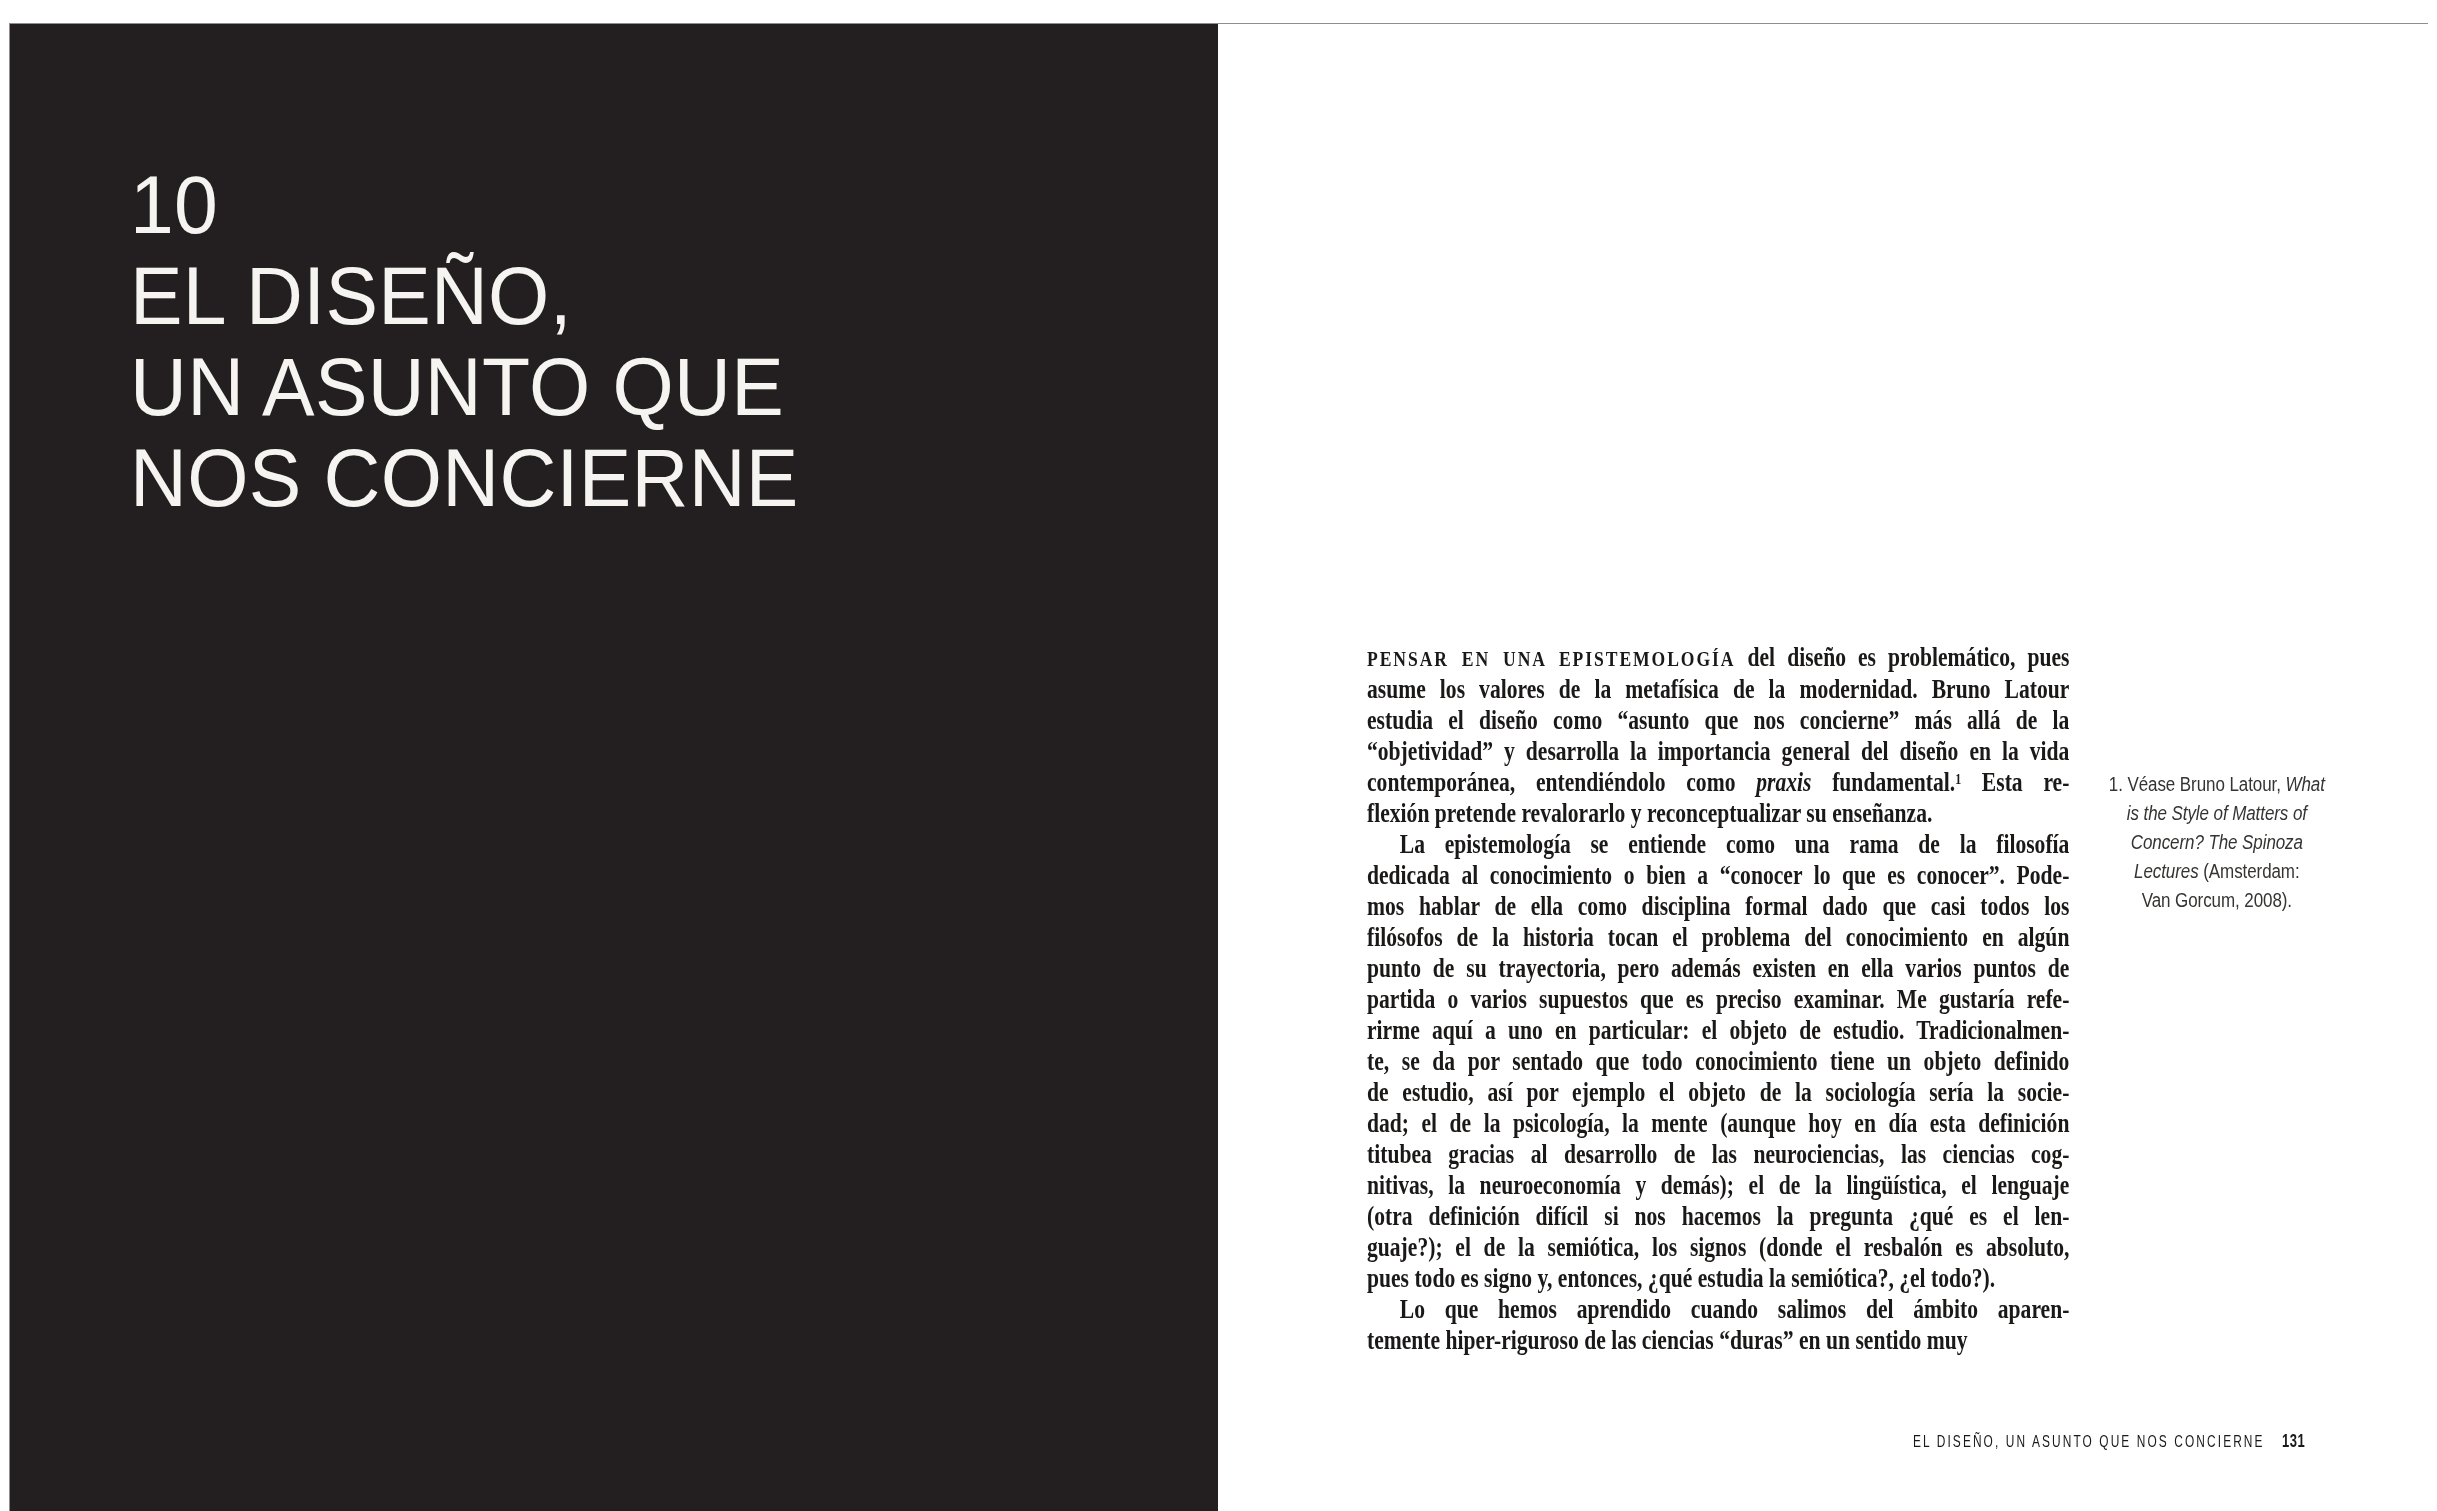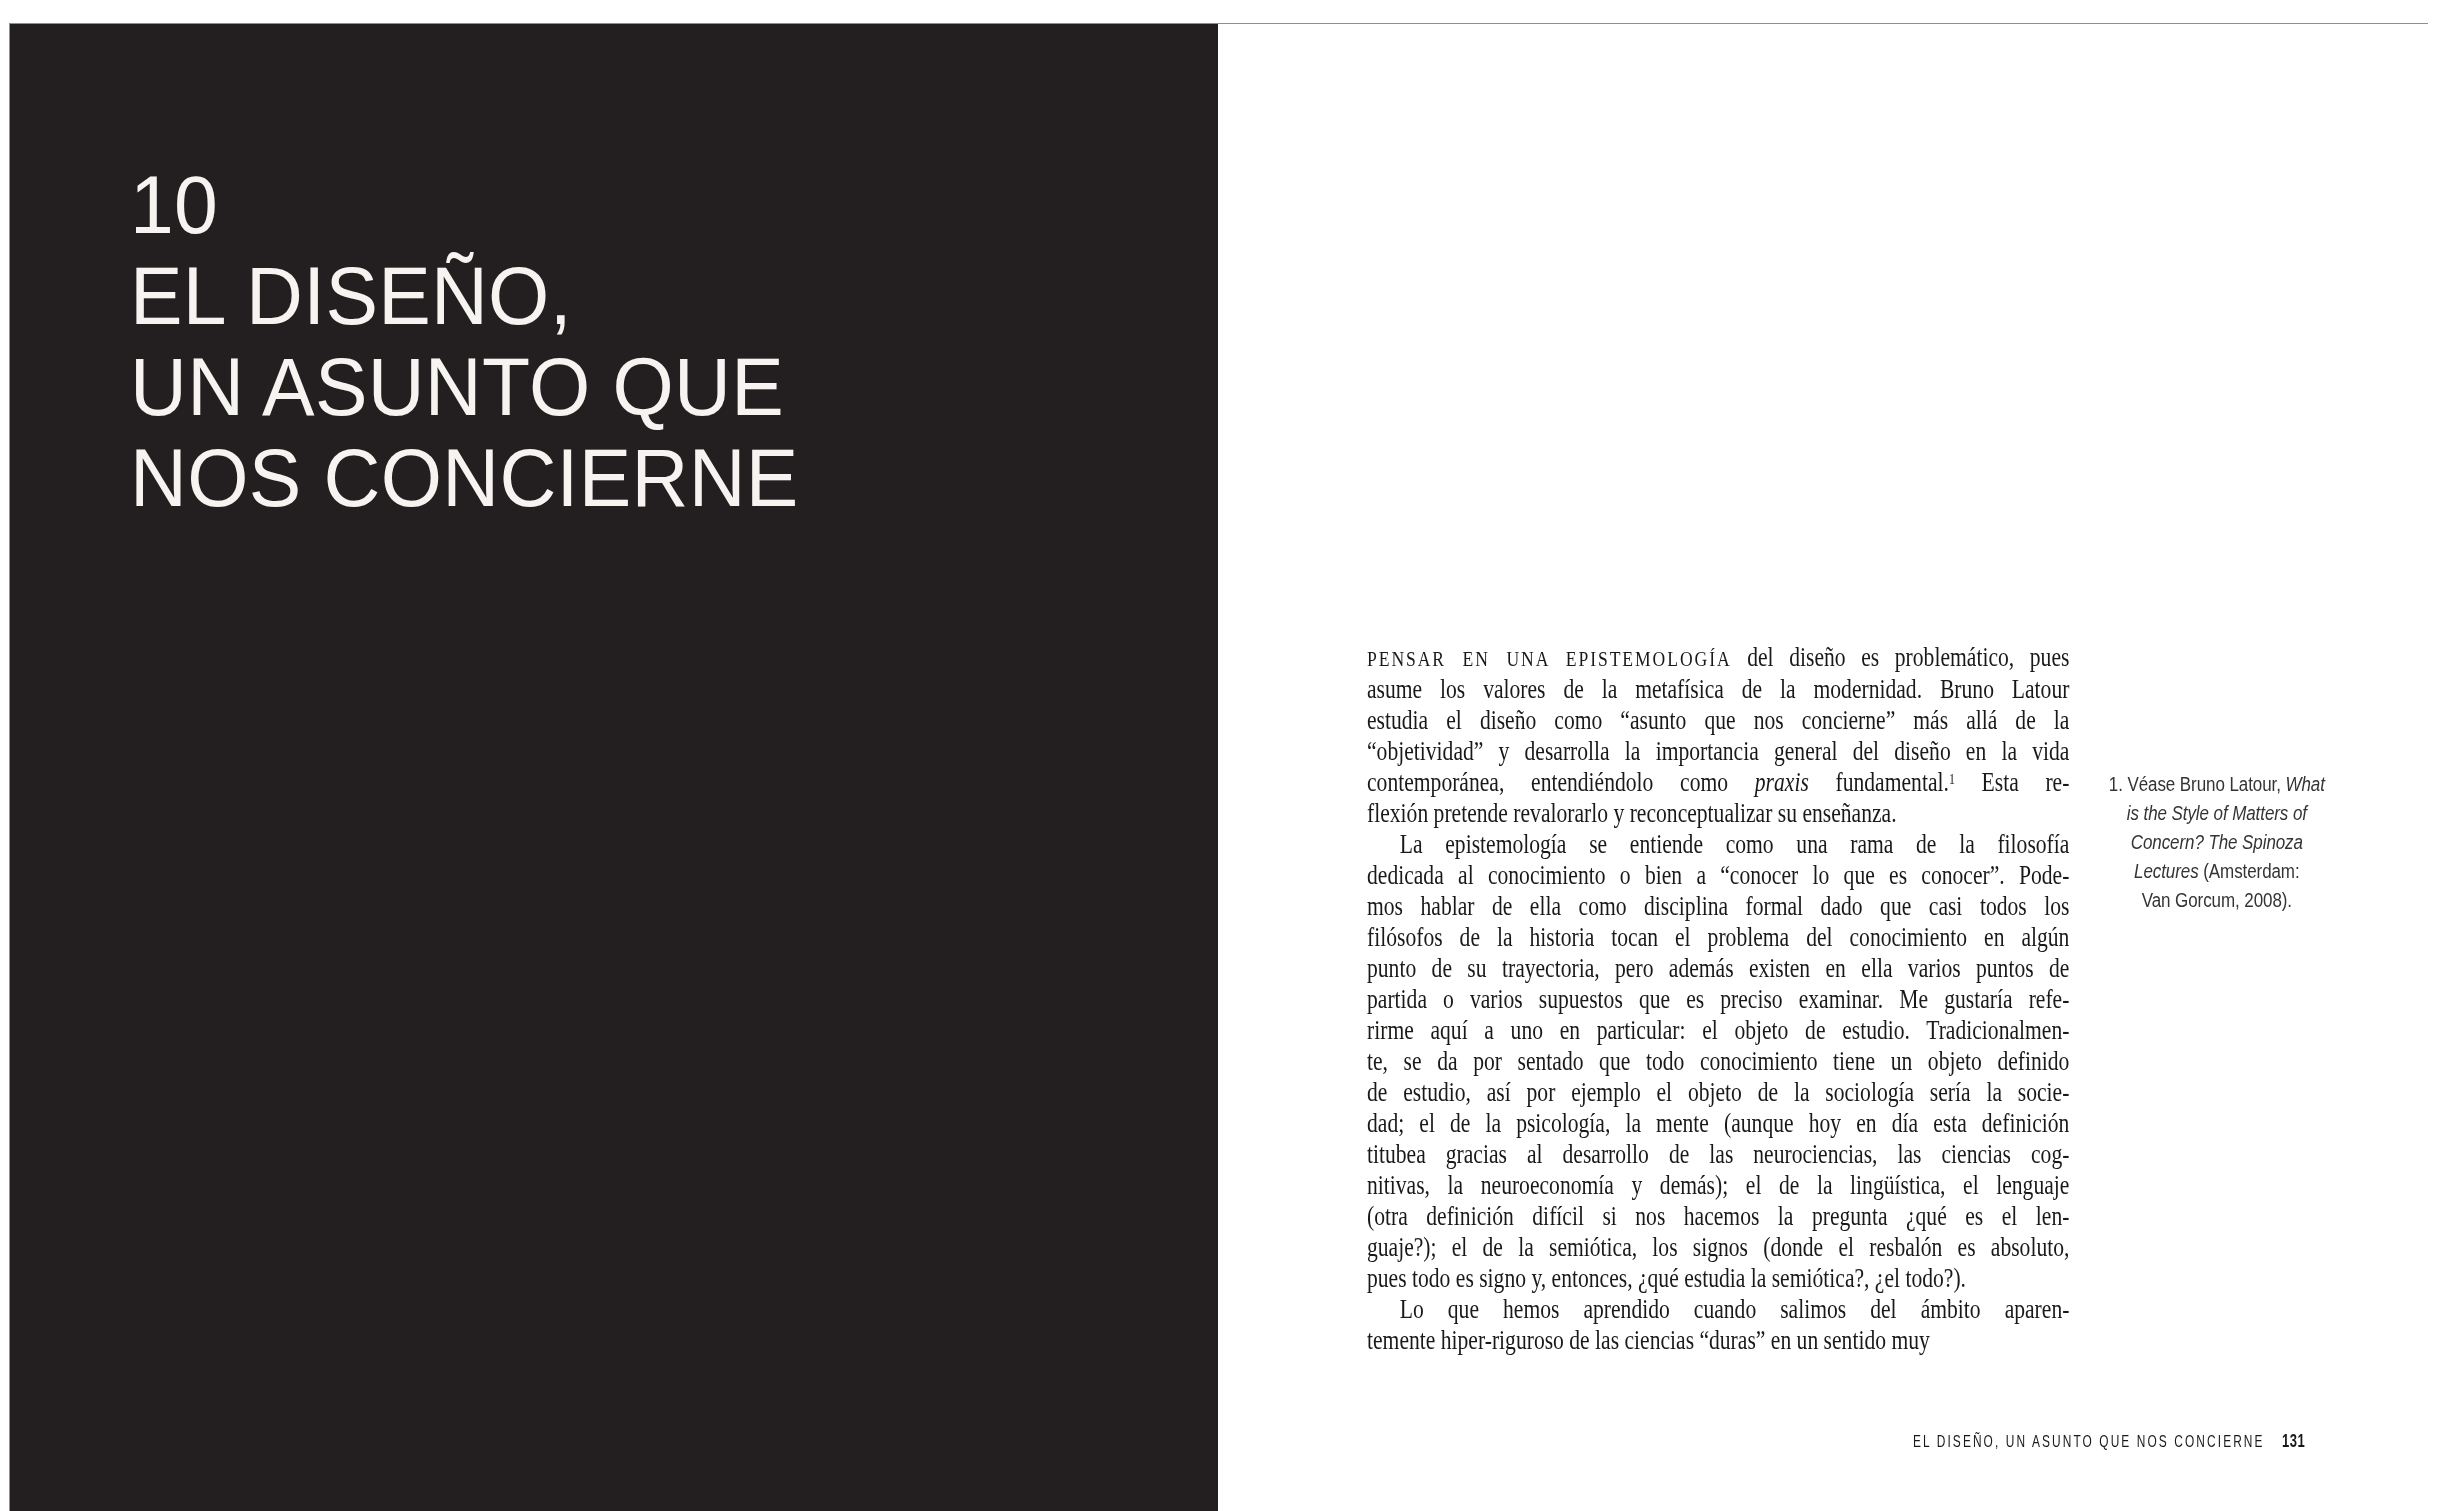--- a/index.html
+++ b/index.html
@@ -24,21 +24,21 @@
     color:#f5f4f1;letter-spacing:0.3px;
     transform:scaleX(0.96);transform-origin:0 0;
     white-space:nowrap;
   }
   
   .page-right{
     position:absolute;left:1208px;top:0;width:1210px;height:1490px;
     background:#ffffff;
   }
   .body-block{
-    position:absolute;left:149px;top:618px;width:702px;
+    position:absolute;left:149px;top:618px;width:702px;font-weight:bold;
   }
   .body-inner{
     width:878px;
     transform:scaleX(0.8);transform-origin:0 0;
   }
   .bline{
     font-family:"Liberation Serif",serif;
     font-size:27px;line-height:31px;
     color:#1b1918;
     text-align:justify;text-align-last:justify;

